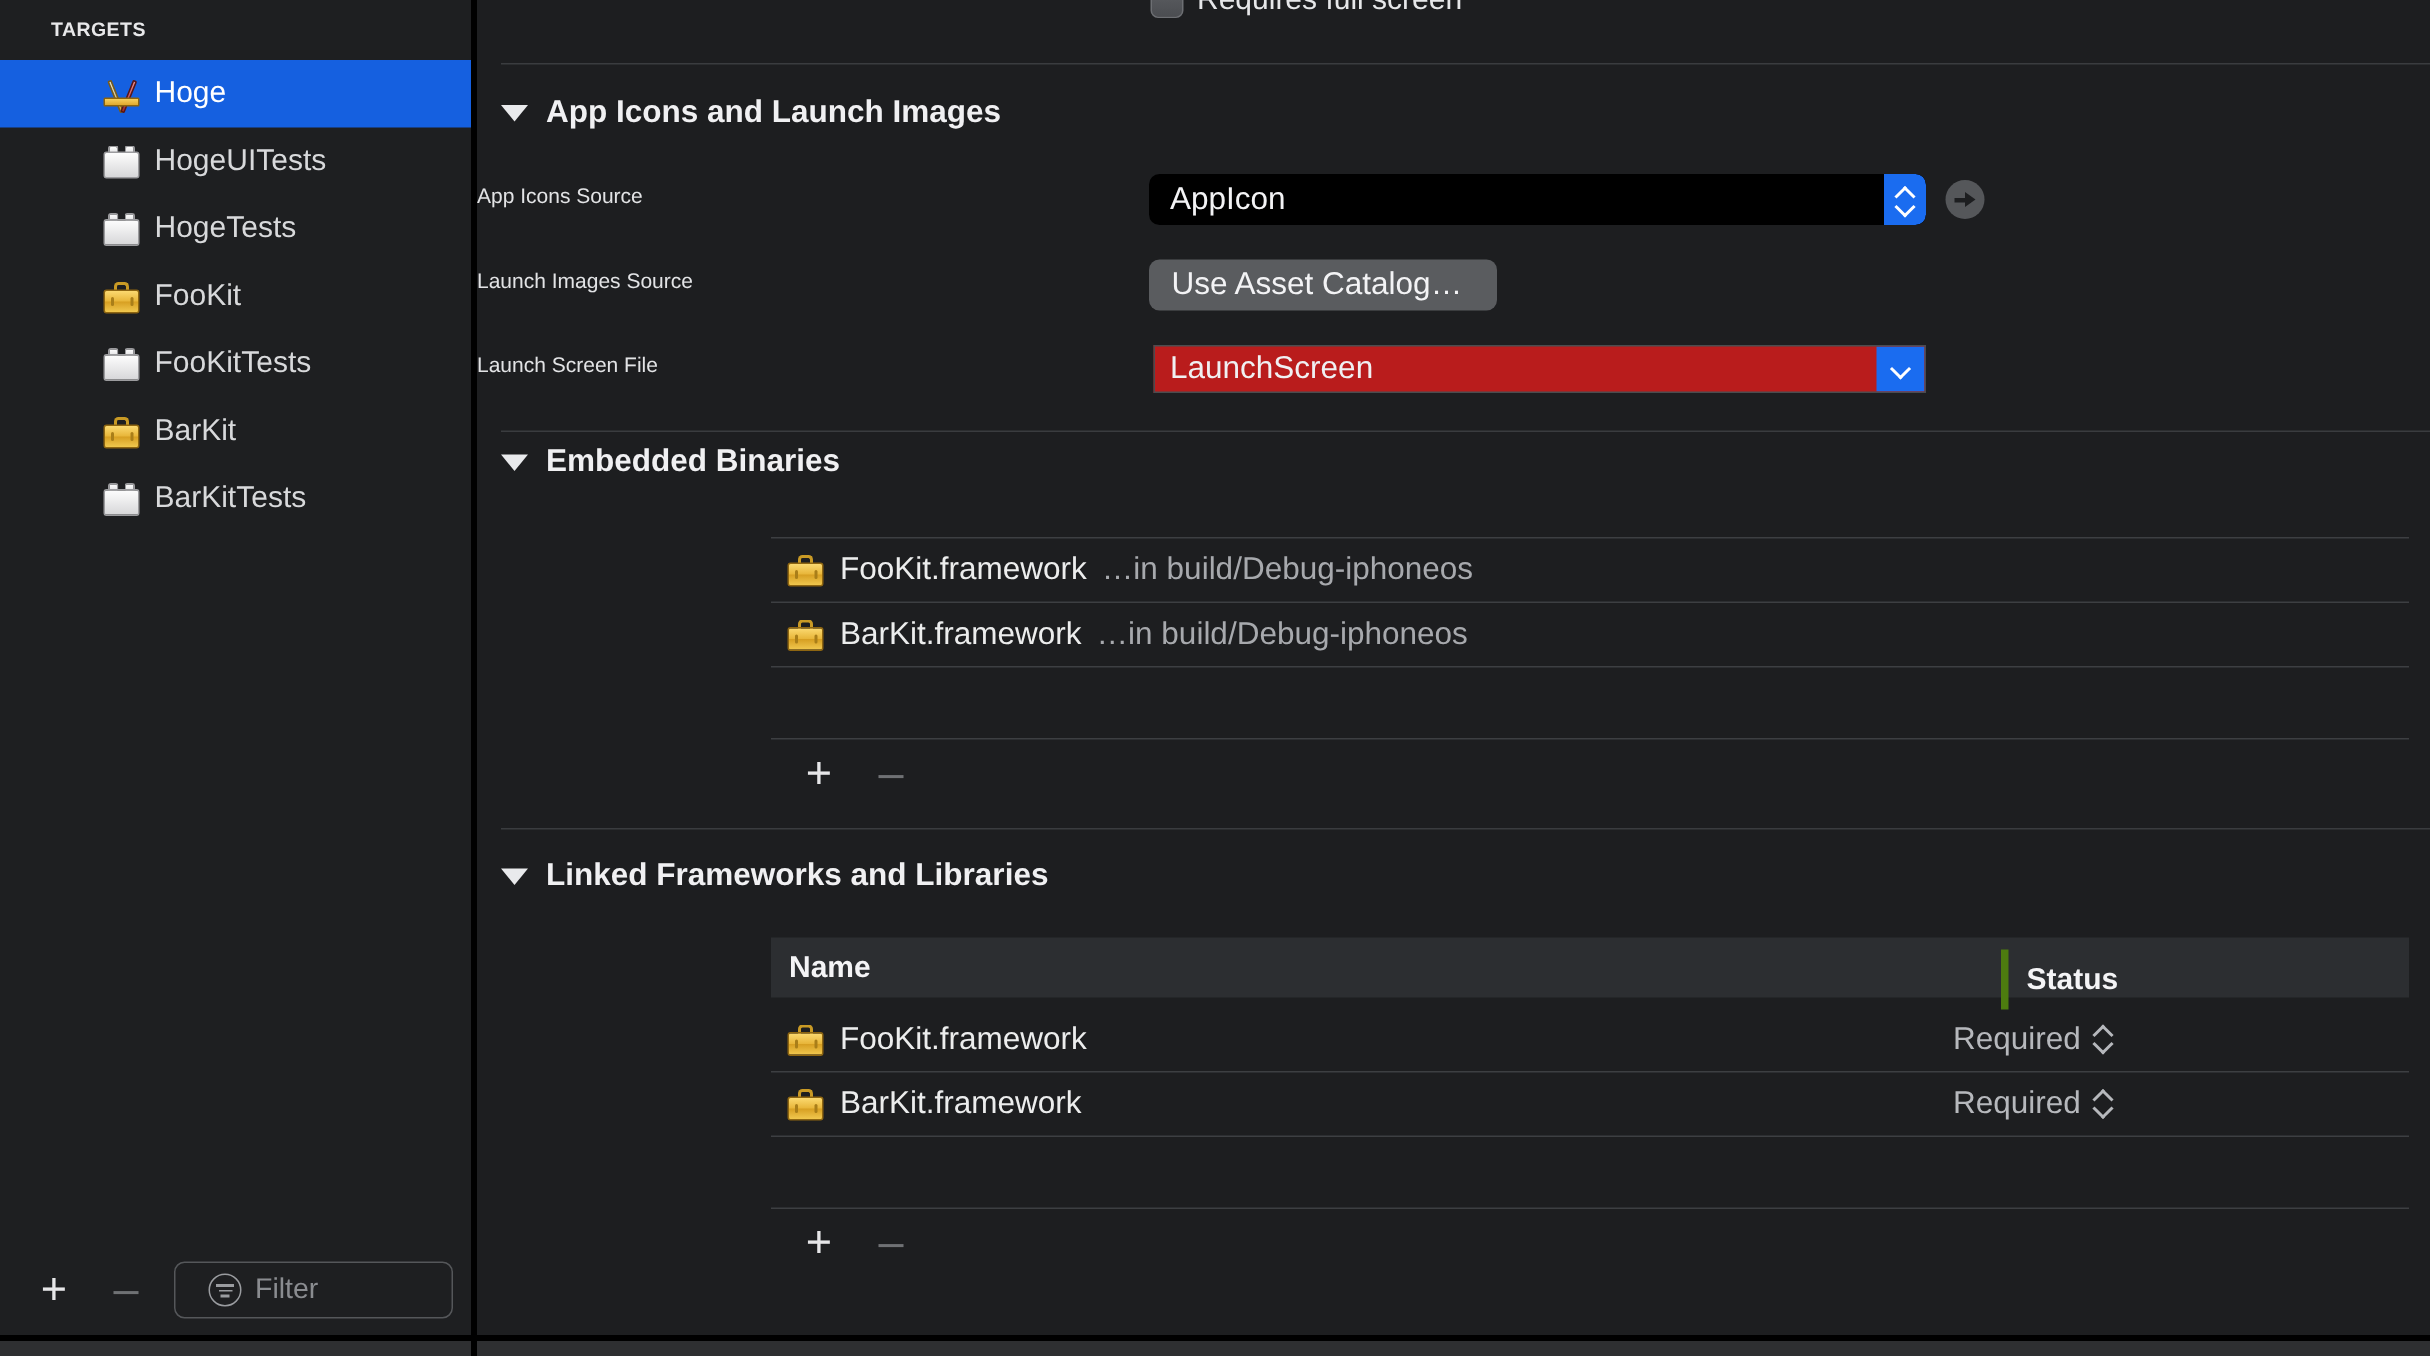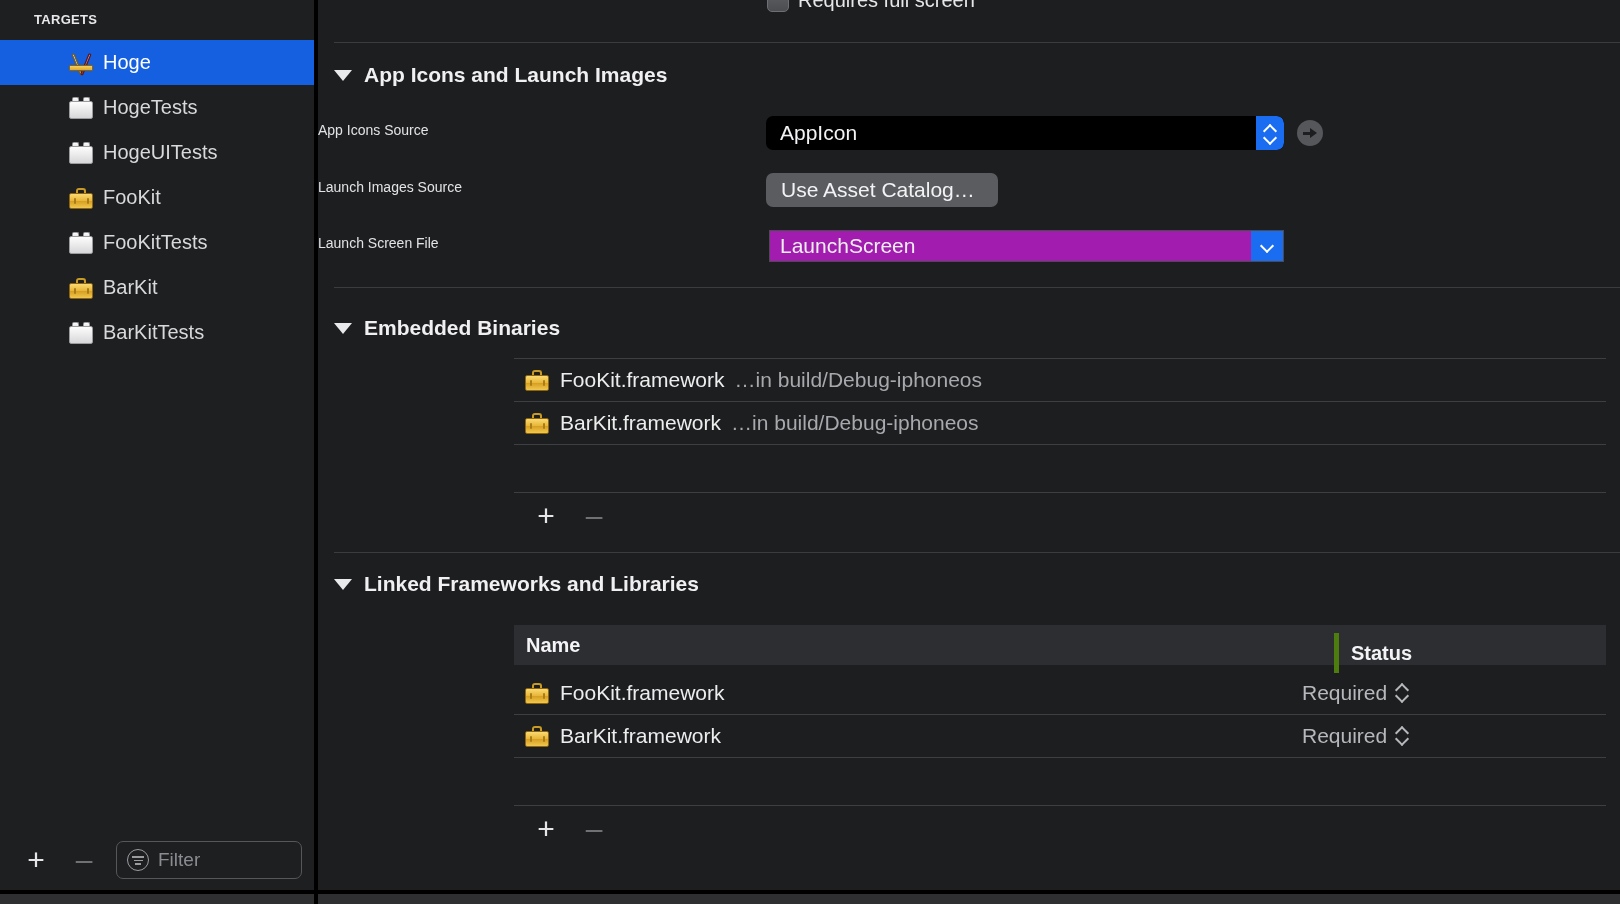--- a/index.html
+++ b/index.html
@@ -104,21 +104,21 @@
   .plusminus {
     width: 48px; height: 40px;
     display: flex; align-items: center; justify-content: center;
     color: #e6e6e8; font-size: 30px; font-weight: 300;
     line-height: 1;
   }
   .plusminus.dim { color: #6f7174; }
   .filter-field {
     flex: 1 1 auto; height: 38px; margin-left: 8px;
     background: #1e1f21; border: 1px solid #55575a; border-radius: 7px;
-    display: flex; align-items: center; gap: 9px; padding: 0 10px;
+    display: flex; align-items: center; gap: 9px; padding: 0 22px;
   }
   .filter-icon {
     width: 22px; height: 22px; border: 1.6px solid #9a9ca0; border-radius: 50%;
     position: relative; flex: 0 0 auto;
   }
   .filter-icon i {
     position: absolute; left: 4px; background: #9a9ca0; height: 1.6px; display: block;
   }
   .filter-icon i:nth-child(1) { top: 6px;  width: 12px; }
   .filter-icon i:nth-child(2) { top: 9.6px; width: 9px; left: 5.5px; }
@@ -192,21 +192,21 @@
   .chev-up::after { transform: rotate(45deg); }
   .chev-dn::after { transform: rotate(-135deg); top: -2px; }
 
   .push-button {
     position: absolute; height: 34px; border-radius: 7px;
     background: #5a5c5f; color: #f3f3f5; font-size: 21px;
     display: flex; align-items: center; padding: 0 15px;
   }
   .combo {
     position: absolute; height: 32px;
-    background: #a21caf; border: 1px solid #4a4c4f;
+    background: #b91c1c; border: 1px solid #4a4c4f;
     display: flex; align-items: center;
     color: #f0f0f2; font-size: 21px; padding-left: 10px;
     overflow: hidden;
   }
   .combo .popup-chev { border-radius: 0; width: 32px; }
 
   .circle-arrow {
     position: absolute; width: 26px; height: 26px; border-radius: 50%;
     background: #55575a; display: flex; align-items: center; justify-content: center;
   }
@@ -268,30 +268,30 @@
         </span>
         <span class="label">Hoge</span>
       </div>
 
       <div class="target-row">
         <span class="icon-bundle">
           <span class="nub1"></span>
             <span class="nub2"></span>
             <span class="brick"></span>
         </span>
-        <span class="label">HogeTests</span>
+        <span class="label">HogeUITests</span>
       </div>
 
       <div class="target-row">
         <span class="icon-bundle">
           <span class="nub1"></span>
             <span class="nub2"></span>
             <span class="brick"></span>
         </span>
-        <span class="label">HogeUITests</span>
+        <span class="label">HogeTests</span>
       </div>
 
       <div class="target-row">
         <span class="icon-kit">
           <span class="handle"></span>
             <span class="box"></span>
           <span class="clasp1"></span>
             <span class="clasp2"></span>
         </span>
         <span class="label">FooKit</span>
@@ -380,21 +380,21 @@
     <div class="form-label" style="top:235px;">Launch Screen File</div>
     <div class="combo" style="top:230px; left:451px; width:515px;">
       <span>LaunchScreen</span>
       <span class="popup-chev">
         <span class="chev-dn"></span>
       </span>
     </div>
 
     <div class="divider" style="top:287px;"></div>
 
-    <div class="section-title" style="top:316px;">
+    <div class="section-title" style="top:296px;">
       <span class="tri"></span>
       <span>Embedded Binaries</span>
     </div>
 
     <div class="list-rule" style="top:358px; left:196px; right:14px;"></div>
     <div class="list-row" style="top:359px; left:196px; right:14px;">
       <span class="icon-kit">
         <span class="handle"></span>
           <span class="box"></span>
         <span class="clasp1"></span>

